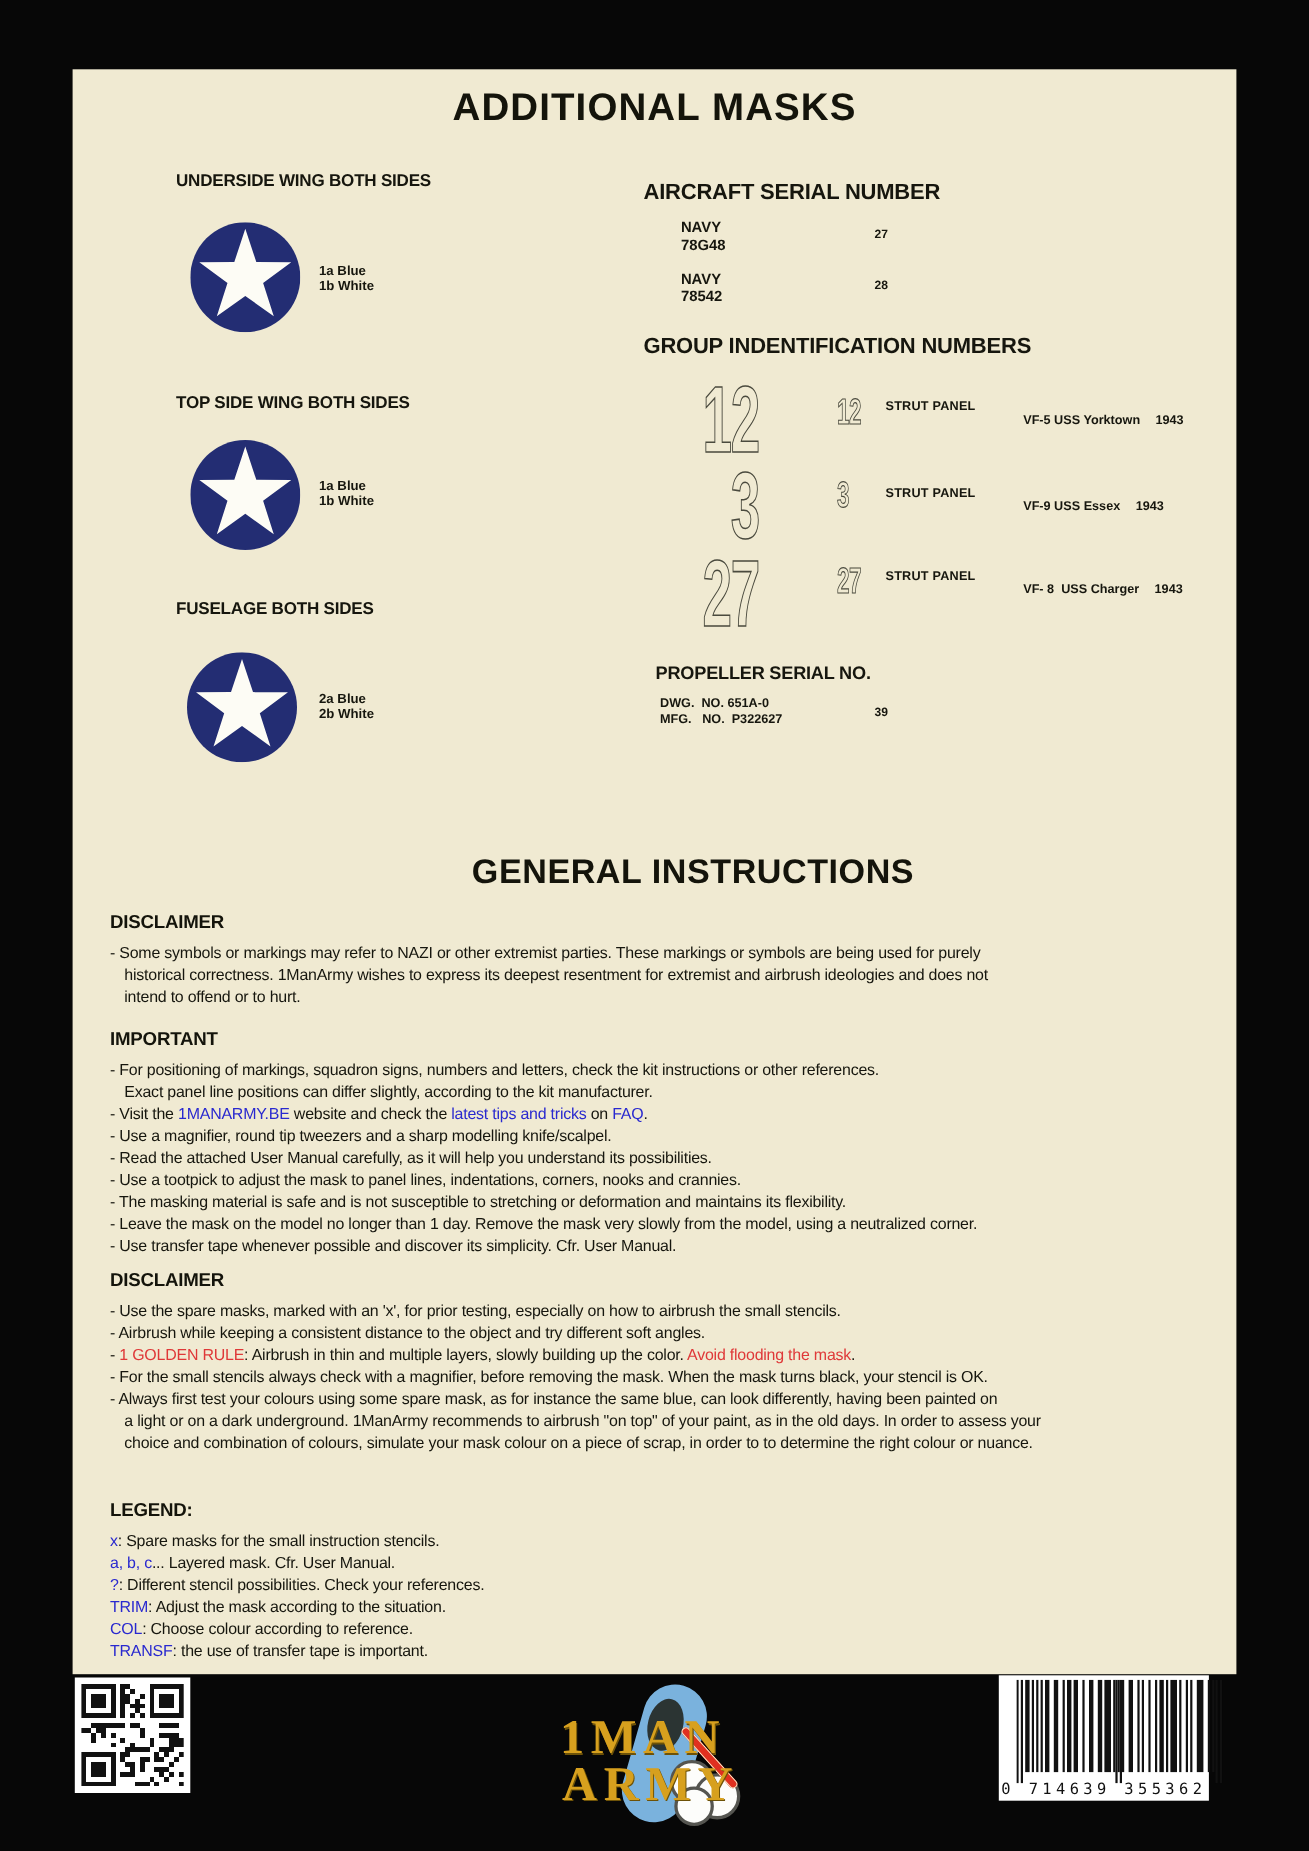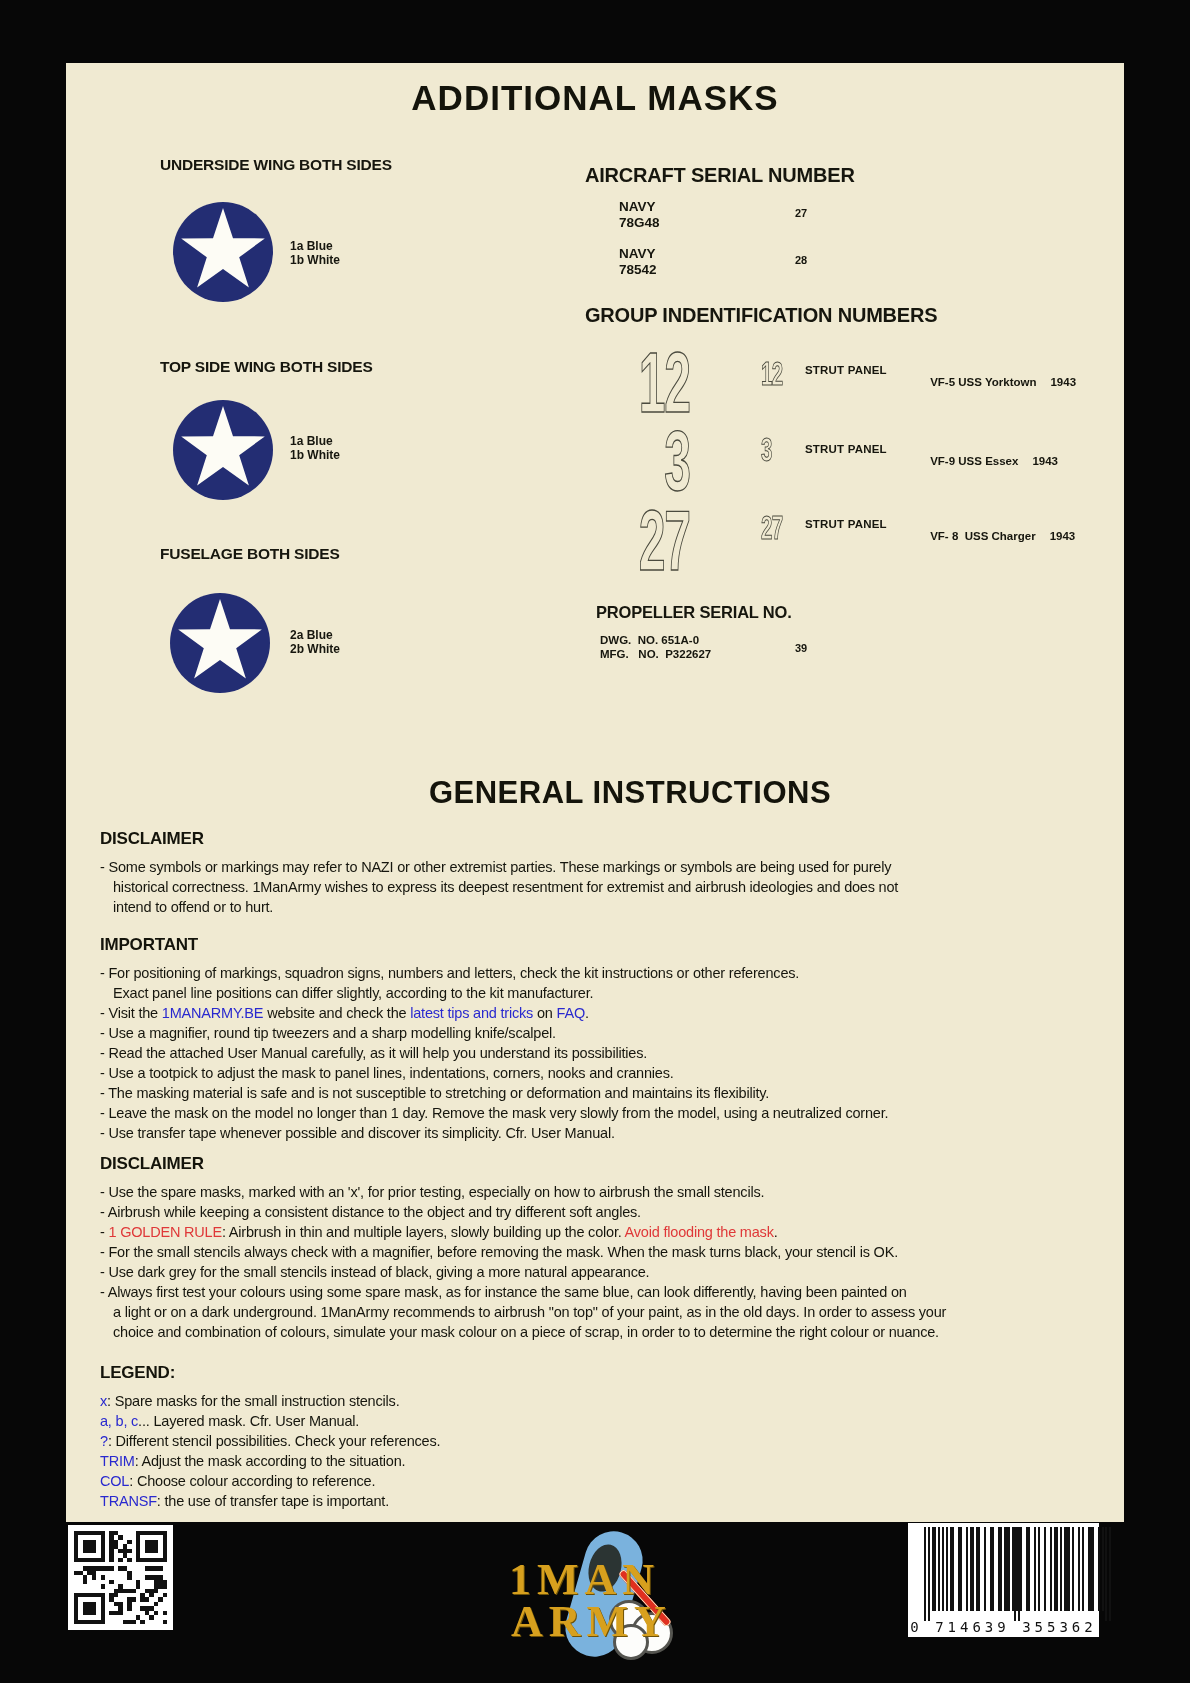--- a/index.html
+++ b/index.html
@@ -192,21 +192,20 @@
           <div class="iline"><span>- Use transfer tape whenever possible and discover its simplicity. Cfr. User Manual.</span></div>
         </div>
     </div>
     <div class="abs isec" id="sec2">
       <h3>DISCLAIMER</h3>
       <div>
           <div class="iline"><span>- Use the spare masks, marked with an 'x', for prior testing, especially on how to airbrush the small stencils.</span></div>
           <div class="iline"><span>- Airbrush while keeping a consistent distance to the object and try different soft angles.</span></div>
           <div class="iline"><span>- </span><span class="red">1 GOLDEN RULE</span><span>: Airbrush in thin and multiple layers, slowly building up the color. </span><span class="red">Avoid flooding the mask</span><span>.</span></div>
           <div class="iline"><span>- For the small stencils always check with a magnifier, before removing the mask. When the mask turns black, your stencil is OK.</span></div>
-          <div class="iline"><span>- Use dark grey for the small stencils instead of black, giving a more natural appearance.</span></div>
           <div class="iline"><span>- Always first test your colours using some spare mask, as for instance the same blue, can look differently, having been painted on</span></div>
           <div class="iline ind"><span>a light or on a dark underground. 1ManArmy recommends to airbrush "on top" of your paint, as in the old days. In order to assess your</span></div>
           <div class="iline ind"><span>choice and combination of colours, simulate your mask colour on a piece of scrap, in order to to determine the right colour or nuance.</span></div>
         </div>
     </div>
     <div class="abs isec" id="sec3">
       <h3>LEGEND:</h3>
       <div>
           <div class="iline"><span class="blue">x</span><span>: Spare masks for the small instruction stencils.</span></div>
           <div class="iline"><span class="blue">a, b, c</span><span>... Layered mask. Cfr. User Manual.</span></div>

